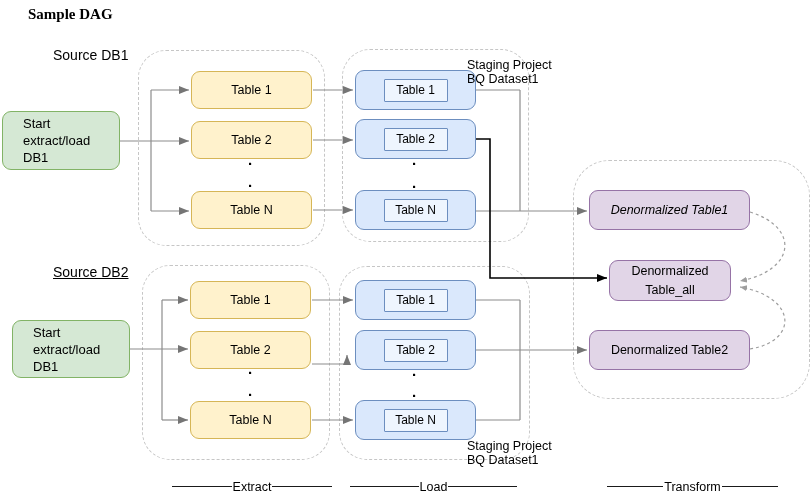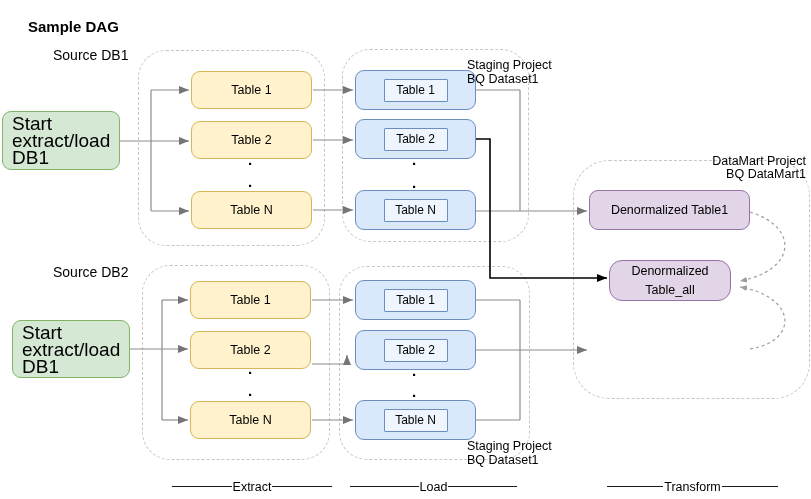--- a/index.html
+++ b/index.html
@@ -11,36 +11,36 @@
   .title{font-size:15px;font-weight:700;}
   .small-label{font-size:14px;white-space:nowrap;}
   .container{
     position:absolute;border:1.3px dashed #c6c6c6;border-radius:28px;background:transparent;
   }
   .container.dm{border-radius:36px;}
   .node{
     position:absolute;display:flex;align-items:center;justify-content:center;
     font-size:12.5px;border-radius:9px;box-sizing:border-box;text-align:left;
   }
-  .green{background:#d5e8d4;border:1px solid #82b366;flex-direction:column;align-items:flex-start;justify-content:center;padding-left:9px;font-size:19px;line-height:17px;text-align:left;}
+  .green{background:#d5e8d4;border:1px solid #82b366;flex-direction:column;align-items:flex-start;justify-content:center;padding-left:20px;font-size:13px;line-height:17px;text-align:left;}
   .yellow{background:#fff2cc;border:1px solid #d6b656;}
   .blue{background:#dae8fc;border:1px solid #6c8ebf;}
   .purple{background:#e1d5e7;border:1px solid #9673a6;flex-direction:column;}
   .inner-box{
     width:62px;height:21px;border:1px solid #6c8ebf;background:rgba(255,255,255,0.55);
     display:flex;align-items:center;justify-content:center;font-size:12px;border-radius:1px;
   }
   .staging-label{width:118px;font-size:12.5px;line-height:13.5px;}
   .dm-label{width:150px;text-align:right;font-size:12.5px;line-height:13px;}
   .dot{position:absolute;width:8px;text-align:center;font-size:15px;font-weight:700;line-height:15px;}
   .axis{position:absolute;display:flex;align-items:center;height:15px;}
   .axis .ln{flex:1;border-top:1px solid #1a1a1a;height:0;}
   .axis .lb{font-size:12.5px;padding:0 1px;white-space:nowrap;}
   svg.wires{position:absolute;left:0;top:0;pointer-events:none;}
-  .two-line{line-height:19px;border-radius:13px;}
+  .two-line{line-height:19px;}
 </style>
 </head>
 <body>
 
 <div id="canvas">
 
   <div class="container" style="left:138px;top:50px;width:185px;height:194px;"></div>
   <div class="container" style="left:342px;top:49px;width:185px;height:191px;"></div>
   <div class="container" style="left:142px;top:265px;width:186px;height:193px;"></div>
   <div class="container" style="left:339px;top:266px;width:189px;height:192px;"></div>
@@ -89,23 +89,23 @@
     </g>
 
     <path d="M476,139 H490 V278 H607" stroke="#000000" stroke-width="1.6" fill="none" marker-end="url(#ab)"></path>
 
     <g stroke="#9e9e9e" stroke-width="1.2" fill="none" stroke-dasharray="3,3">
       <path d="M750,212 C799,227 797,270 740,281" marker-end="url(#ad)"></path>
       <path d="M750,349 C799,341 797,297 740,287" marker-end="url(#ad)"></path>
     </g>
   </svg>
 
-  <div class="abs title" style="left:28px;top:18px;">Sample DAG</div>
+  <div class="abs title" style="left:28px;top:6px;font-family:Liberation Serif, serif;">Sample DAG</div>
   <div class="abs small-label" style="left:53px;top:47px;">Source DB1</div>
-  <div class="abs small-label" style="left:53px;top:264px;">Source DB2</div>
+  <div class="abs small-label" style="left:53px;top:264px;text-decoration:underline;">Source DB2</div>
 
   <div class="node green" style="left:2px;top:111px;width:118px;height:59px;">
     <span>Start extract/load</span>
     <span>DB1</span>
   </div>
   <div class="node green" style="left:12px;top:320px;width:118px;height:58px;">
     <span>Start extract/load</span>
     <span>DB1</span>
   </div>
 
@@ -148,30 +148,27 @@
 
   <div class="abs staging-label" style="left:467px;top:59px;">
     <div>Staging Project</div>
     <div>BQ Dataset1</div>
   </div>
   <div class="abs staging-label" style="left:467px;top:440px;">
     <div>Staging Project</div>
     <div>BQ Dataset1</div>
   </div>
 
-  <div class="abs dm-label" style="left:656px;top:155px;">
-    <div>DataMart Project</div>
-    <div>BQ DataMart1</div>
-  </div>
 
-  <div class="node purple" style="left:589px;top:190px;width:161px;height:40px;">Denormalized Table1</div>
+  <div class="node purple" style="left:589px;top:190px;width:161px;height:40px;font-style:italic;">Denormalized Table1</div>
   <div class="node purple two-line" style="left:609px;top:260px;width:122px;height:41px;">
     <span>Denormalized</span>
     <span>Table_all</span>
   </div>
+  <div class="node purple" style="left:589px;top:330px;width:161px;height:40px;">Denormalized Table2</div>
 
   <div class="axis" style="left:172px;top:479px;width:160px;">
     <div class="ln"></div>
     <div class="lb">Extract</div>
     <div class="ln"></div>
   </div>
   <div class="axis" style="left:607px;top:479px;width:171px;">
     <div class="ln"></div>
     <div class="lb">Transform</div>
     <div class="ln"></div>

